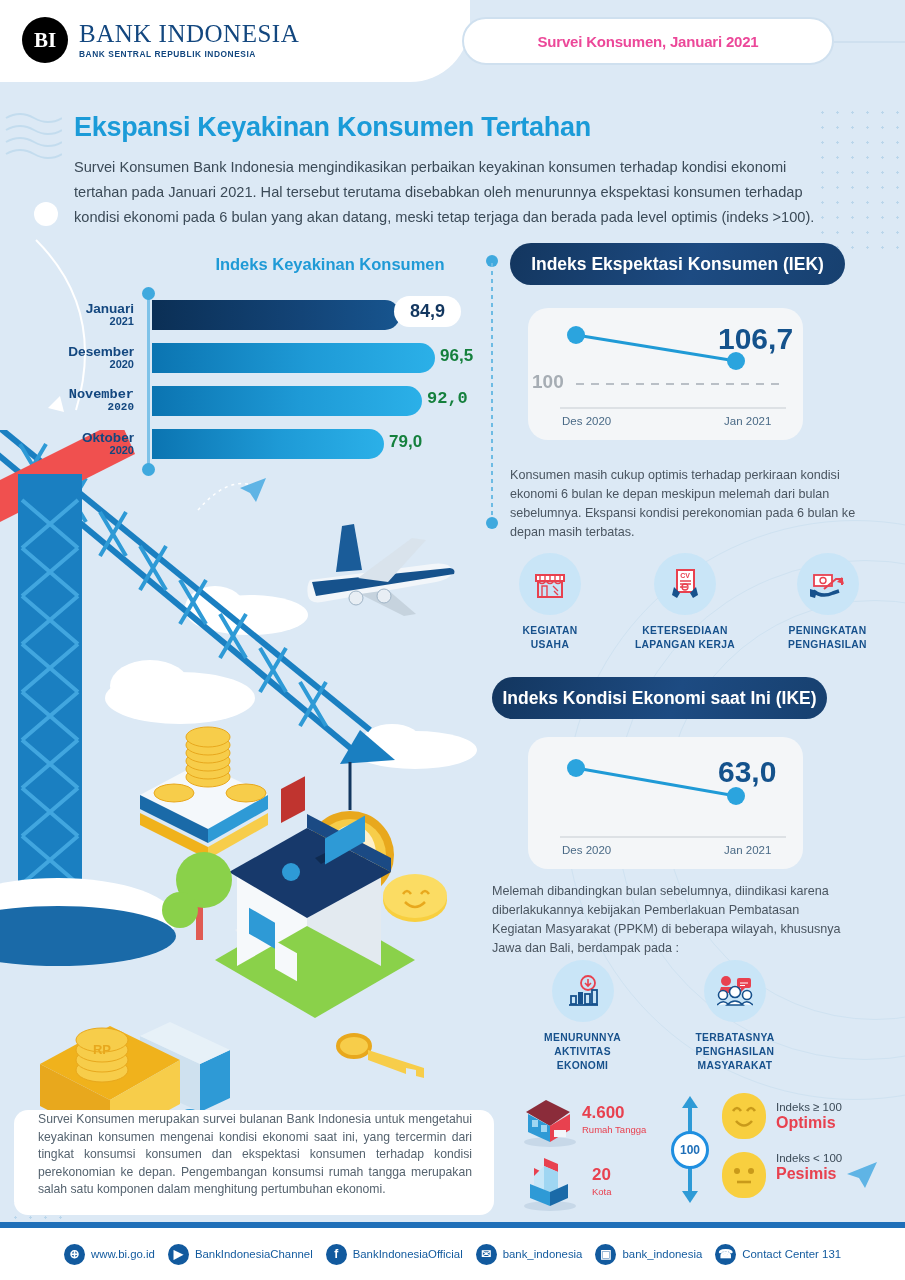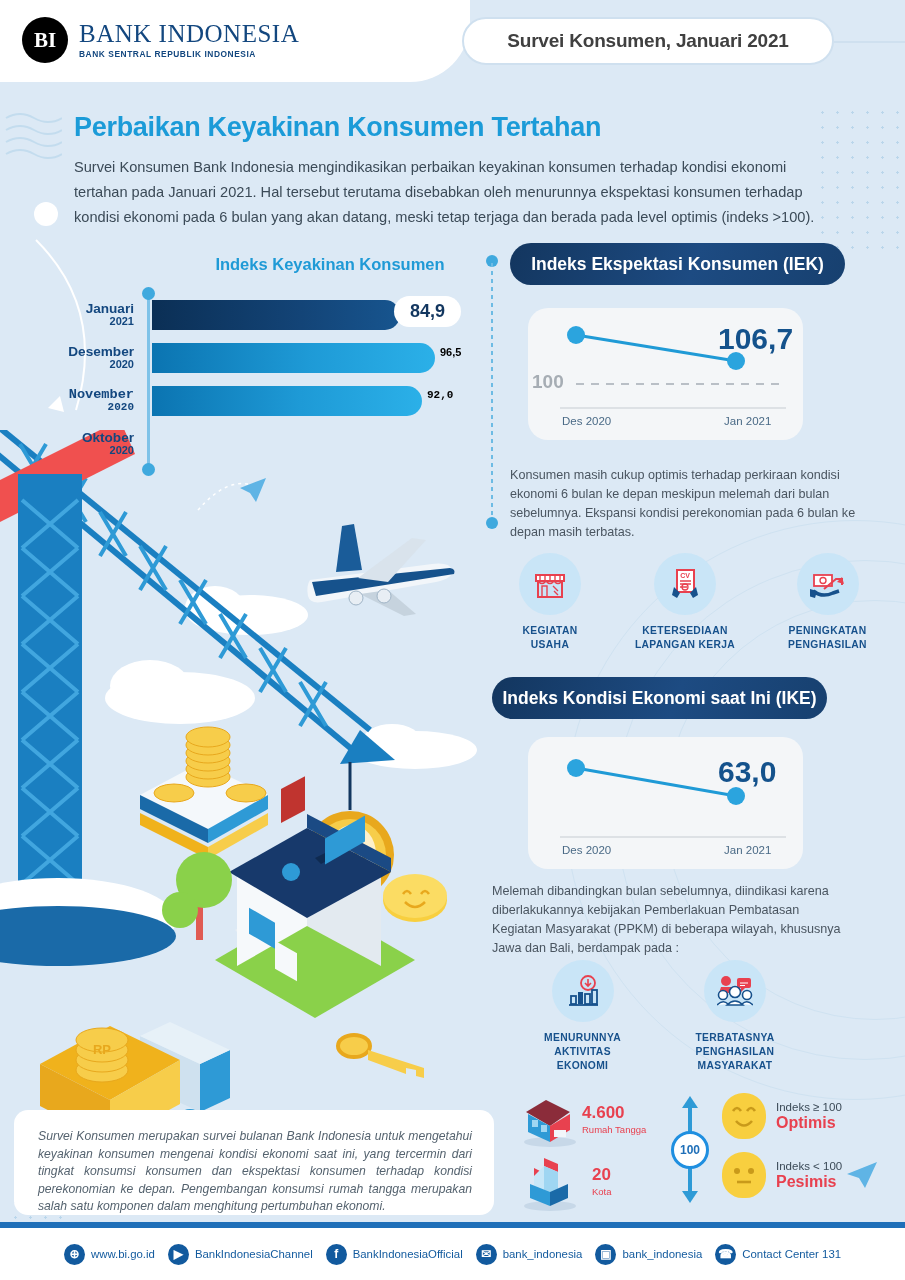--- a/index.html
+++ b/index.html
@@ -41,21 +41,21 @@
   }
   .logo-text-sub {
     color: #13477f; font-size: 8.4px; font-weight: bold;
     letter-spacing: .55px; margin-top: 3px;
   }
   .title-pill {
     position: absolute; top: 17px; left: 462px; width: 372px; height: 48px;
     background: #fff; border: 2px solid #cfe0ef; border-radius: 26px;
     display: flex; align-items: center; justify-content: center;
   }
-  .title-pill span { color: #404040; font-size: 19px; font-weight: bold; letter-spacing: -.2px; }
+  .title-pill span { color: #ec4899; font-size: 15px; font-weight: bold; letter-spacing: -.2px; }
   .title-line { position: absolute; top: 41px; left: 834px; width: 80px; height: 2px; background: #cfe0ef; }
 
   
   .headline {
     position: absolute; top: 112px; left: 74px;
     color: #1b9bd8; font-size: 27px; font-weight: bold; letter-spacing: -.3px;
   }
   .intro {
     position: absolute; top: 155px; left: 74px; width: 760px;
     color: #3b4a57; font-size: 14.6px; line-height: 25px;
@@ -77,21 +77,21 @@
   .bar-label .m { color: #13477f; font-size: 13.6px; font-weight: bold; display: block; }
   .bar-label .y { color: #13477f; font-size: 11px; font-weight: bold; display: block; }
   .bar-track { position: relative; flex: 1; height: 34px; }
   .bar-fill {
     position: absolute; left: 4px; top: 2px; height: 30px;
     border-radius: 0 16px 16px 0;
     background: linear-gradient(90deg, #0b74b1 0%, #1e9ad6 55%, #2bb0e8 100%);
   }
   .bar-fill.first { background: linear-gradient(90deg, #0b2f55 0%, #134477 60%, #17558f 100%); }
   .bar-val {
-    position: absolute; top: 5px; color: #000000; font-size: 11px; font-weight: bold;
+    position: absolute; top: 5px; color: #15803d; font-size: 17px; font-weight: bold;
   }
   .bar-val.badge {
     background: #fff; border-radius: 14px; padding: 3px 14px;
     top: 0px; font-size: 18px; color: #12365f; box-shadow: 0 0 0 2px #fff;
   }
 
   
   .timeline { position: absolute; left: 486px; top: 255px; }
   .timeline .line {
     position: absolute; left: 5px; top: 8px; width: 2px; height: 258px;
@@ -140,21 +140,21 @@
     border: 3px solid #1f8fe0; display: flex; align-items: center; justify-content: center;
     color: #1f6fb8; font-size: 12px; font-weight: bold;
   }
   .mood-face { width: 44px; height: 46px; border-radius: 48% 48% 46% 46%; background: #f8cf3f; position: relative; }
   .legend-top { color: #3b4a57; font-size: 11.5px; }
   .legend-bold { color: #e8414f; font-size: 16px; font-weight: bold; margin-top: 1px; }
 
   
   .note-box {
     position: absolute; left: 14px; top: 1110px; width: 480px; height: 105px;
-    background: #fff; border-radius: 14px; padding: 18px 22px 0 24px; font-style: italic;
+    background: #fff; border-radius: 14px; padding: 1px 22px 0 24px;
   }
   .note-box p { color: #55636f; font-size: 12.2px; line-height: 17.6px; text-align: justify; }
 
   
   .footer {
     position: absolute; left: 0; bottom: 0; width: 905px; height: 52px;
     background: #fff; display: flex; align-items: center; justify-content: center; gap: 13px;
   }
   .foot-item { display: flex; align-items: center; gap: 6px; }
   .foot-ico {
@@ -368,21 +368,21 @@
         <div class="logo-text-main">BANK INDONESIA</div>
         <div class="logo-text-sub">BANK SENTRAL REPUBLIK INDONESIA</div>
       </div>
     </div>
     <div class="title-pill">
       <span>Survei Konsumen, Januari 2021</span>
     </div>
     <div class="title-line"></div>
   </div>
 
-  <div class="headline">Perbaikan Keyakinan Konsumen Tertahan</div>
+  <div class="headline">Ekspansi Keyakinan Konsumen Tertahan</div>
   <div class="intro">Survei Konsumen Bank Indonesia mengindikasikan perbaikan keyakinan konsumen terhadap kondisi ekonomi tertahan pada Januari 2021. Hal tersebut terutama disebabkan oleh menurunnya ekspektasi konsumen terhadap kondisi ekonomi pada 6 bulan yang akan datang, meski tetap terjaga dan berada pada level optimis (indeks &gt;100).</div>
 
   <div class="bar-section">
     <div class="bar-title">Indeks Keyakinan Konsumen</div>
     <div class="bar-axis"></div>
     <div class="bar-axis-dot" style="top:32px;"></div>
     <div class="bar-axis-dot" style="top:208px;"></div>
 
     <div class="bar-row" style="top:43px;">
       <div class="bar-label">
@@ -414,20 +414,24 @@
       <div class="bar-track">
         <div class="bar-fill" style="width:270px;"></div>
         <div class="bar-val" style="left:279px;">92,0</div>
       </div>
     </div>
 
     <div class="bar-row" style="top:172px;">
       <div class="bar-label">
         <span class="m">Oktober</span>
         <span class="y">2020</span>
+      </div>
+      <div class="bar-track">
+        <div class="bar-fill" style="width:232px;"></div>
+        <div class="bar-val" style="left:241px;">79,0</div>
       </div>
     </div>
   </div>
 
   <div class="timeline">
     <div class="dot" style="top:0;"></div>
     <div class="line"></div>
     <div class="dot" style="top:262px;"></div>
   </div>
 
@@ -594,21 +598,21 @@
         <path d="M25 18 q4 -6 8 0" stroke="#c99a1a" stroke-width="2.6" fill="none"></path>
         <path d="M14 28 q8 9 16 0" stroke="#c99a1a" stroke-width="2.6" fill="none"></path>
       </svg>
     </div>
     <div>
       <div class="legend-top">Indeks ≥ 100</div>
       <div class="legend-bold">Optimis</div>
     </div>
   </div>
 
-  <div style="position:absolute;left:722px;top:1152px;display:flex;align-items:center;gap:10px;">
+  <div style="position:absolute;left:722px;top:1152px;display:flex;gap:10px;">
     <div class="mood-face">
       <svg width="44" height="46" viewBox="0 0 44 46" style="position:absolute;left:0;top:0;">
         <circle cx="15" cy="19" r="3" fill="#c99a1a"></circle>
         <circle cx="29" cy="19" r="3" fill="#c99a1a"></circle>
         <path d="M15 30 h14" stroke="#c99a1a" stroke-width="2.6"></path>
       </svg>
     </div>
     <div>
       <div class="legend-top">Indeks &lt; 100</div>
       <div class="legend-bold">Pesimis</div>

